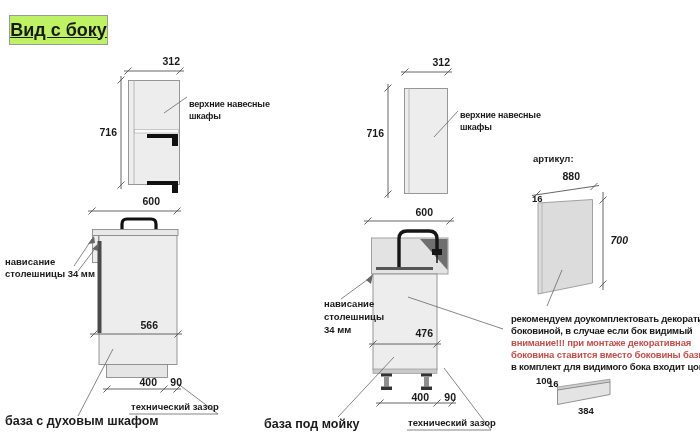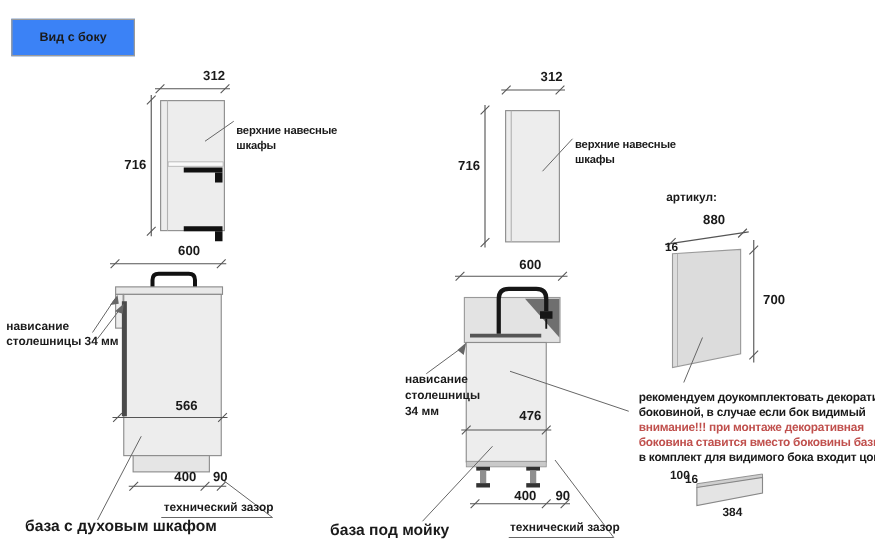--- a/index.html
+++ b/index.html
@@ -8,22 +8,22 @@
   #stage svg{position:absolute;left:0;top:0;}
   .txt{position:absolute;font-weight:bold;white-space:nowrap;line-height:1.05;}
   .dim{font-size:10.5px;text-align:right;}
   .dimr{font-size:10.5px;text-align:right;}
   .dims{font-size:9.5px;}
   .lbl{font-size:9px;letter-spacing:-0.15px;margin-top:16px;}
   .cap{font-size:12.5px;}
   .note{font-size:9.5px;letter-spacing:-0.2px;}
   .red{color:var(--warning,#c0504d);}
   #title-box{position:absolute;left:9px;top:15px;width:97px;height:28px;border:1px solid #9a9a9a;
-             background:#3b82f6;display:flex;align-items:center;justify-content:center;
-             font-weight:bold;font-size:10px;}
+             background:#bef264;display:flex;align-items:center;justify-content:center;
+             font-weight:bold;font-size:18px;text-decoration:underline;}
 </style>
 </head>
 <body>
 
 <div id="stage">
 
   <svg width="700" height="438" viewBox="0 0 700 438">
     <g stroke="#555" stroke-width="0.9" fill="none">
 
       <g>
@@ -185,41 +185,41 @@
   <div class="txt lbl" style="left:189px;top:84px;">верхние навесные</div>
   <div class="txt lbl" style="left:189px;top:96px;">шкафы</div>
 
   <div class="txt dim" style="left:108px;top:196px;width:52px;">600</div>
   <div class="txt dims" style="left:5px;top:257px;">нависание</div>
   <div class="txt dims" style="left:5px;top:269px;text-align:center;">столешницы 34 мм</div>
   <div class="txt dim" style="left:110px;top:320px;width:48px;">566</div>
   <div class="txt dim" style="left:111px;top:377px;width:46px;">400</div>
   <div class="txt dim" style="left:160px;top:377px;width:22px;">90</div>
   <div class="txt dims" style="left:131px;top:402px;">технический зазор</div>
-  <div class="txt cap" style="left:20px;top:415px;">база с духовым шкафом</div>
+  <div class="txt cap" style="left:5px;top:415px;">база с духовым шкафом</div>
 
   <div class="txt dim" style="left:402px;top:57px;width:48px;">312</div>
   <div class="txt dimr" style="left:360px;top:128px;width:24px;">716</div>
   <div class="txt lbl" style="left:460px;top:95px;">верхние навесные</div>
   <div class="txt lbl" style="left:460px;top:107px;">шкафы</div>
 
   <div class="txt dim" style="left:385px;top:207px;width:48px;">600</div>
   <div class="txt dims" style="left:324px;top:299px;">нависание</div>
   <div class="txt dims" style="left:324px;top:312px;">столешницы</div>
   <div class="txt dims" style="left:324px;top:325px;">34 мм</div>
   <div class="txt dim" style="left:385px;top:328px;width:48px;">476</div>
   <div class="txt dim" style="left:383px;top:392px;width:46px;">400</div>
   <div class="txt dim" style="left:434px;top:392px;width:22px;">90</div>
   <div class="txt dims" style="left:408px;top:418px;">технический зазор</div>
   <div class="txt cap" style="left:264px;top:418px;">база под мойку</div>
 
   <div class="txt dims" style="left:533px;top:154px;">артикул:</div>
   <div class="txt dim" style="left:540px;top:171px;width:40px;">880</div>
   <div class="txt" style="left:532px;top:194px;font-size:9.5px;">16</div>
-  <div class="txt dim" style="left:606px;top:235px;width:22px;">700</div>
+  <div class="txt dim" style="left:606px;top:235px;width:22px;font-style:italic;">700</div>
 
   <div class="txt note" style="left:511px;top:314px;">рекомендуем доукомплектовать декоративной</div>
   <div class="txt note red" style="left:511px;top:338px;">внимание!!! при монтаже декоративная</div>
   <div class="txt note" style="left:511px;top:326px;">боковиной, в случае если бок видимый</div>
   <div class="txt note red" style="left:511px;top:350px;">боковина ставится вместо боковины базы лдсп</div>
   <div class="txt note" style="left:511px;top:362px;">в комплект для видимого бока входит цоколь:</div>
 
   <div class="txt" style="left:548px;top:379px;font-size:9.5px;">16</div>
   <div class="txt" style="left:536px;top:376px;font-size:9.5px;">100</div>
   <div class="txt" style="left:578px;top:406px;font-size:9.5px;">384</div>

